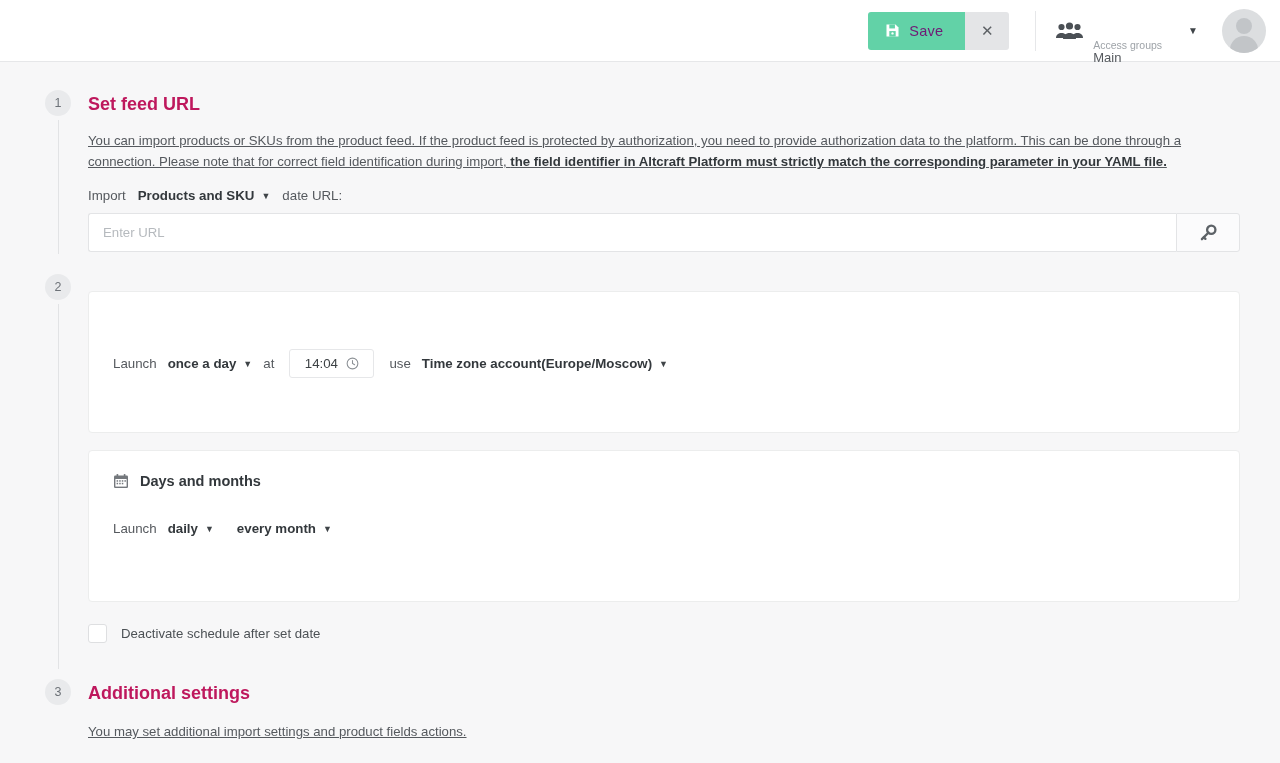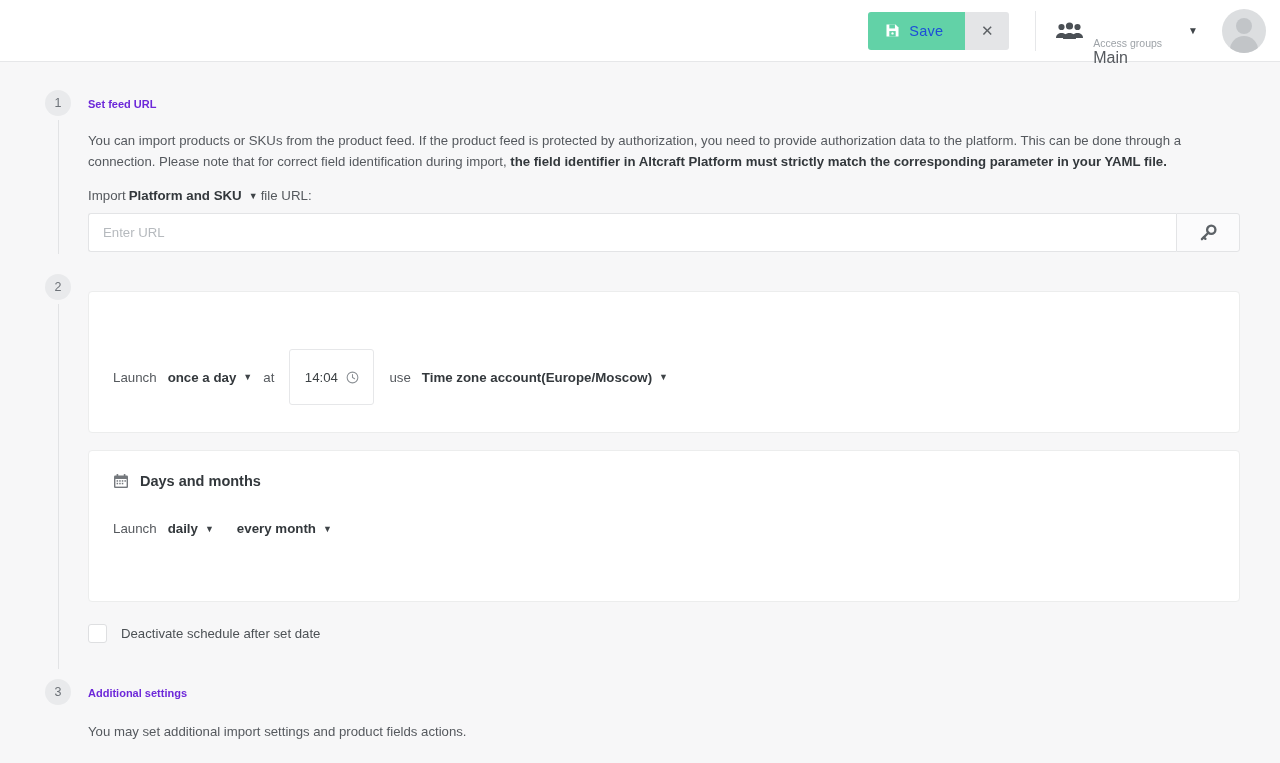--- a/index.html
+++ b/index.html
@@ -59,21 +59,21 @@
 
   .topbar-right {
     margin-left: auto;
     display: flex;
     align-items: center;
     height: 100%;
   }
   .btn-group { display: flex; align-items: stretch; height: 38px; border-radius: 3px; overflow: hidden; }
   .save-btn {
     background: #62d2a7;
-    color: #1d4ed8;
+    color: #701a75;
     border: none;
     font-family: inherit;
     font-size: 14.5px;
     padding: 0 22px 0 17px;
     display: flex;
     align-items: center;
     gap: 9px;
     cursor: pointer;
   }
   .save-btn .lbl { font-weight: normal; letter-spacing: .2px; }
@@ -95,21 +95,21 @@
   }
   .access-group {
     display: flex;
     align-items: center;
     gap: 10px;
     cursor: pointer;
     padding-right: 6px;
   }
   .ag-text { line-height: 1.15; }
   .ag-label { font-size: 10.5px; color: #9ea3a8; display: block; margin-top: 44px; }
-  .ag-value { font-size: 16px; color: #55595e; display: block; margin-top: 0; }
+  .ag-value { font-size: 13px; color: #55595e; display: block; margin-top: 0; }
   .caret { color: #3f4448; font-size: 10px; margin-left: 16px; }
   .avatar {
     width: 44px; height: 44px;
     border-radius: 50%;
     background: #dcdee0;
     margin-left: 18px;
     overflow: hidden;
     position: relative;
     cursor: pointer;
     flex: none;
@@ -153,42 +153,43 @@
     position: absolute;
     left: 17.5px;
     top: 30px;
     bottom: -2px;
     width: 1px;
     background: #e2e3e5;
   }
   .step-body { flex: 1; min-width: 0; padding-bottom: 0; }
 
   .step-title {
-    font-size: 11px;
+    font-size: 18px;
     font-weight: bold;
-    color: #6d28d9;
+    color: #be185d;
     margin: 4px 0 0 0;
     line-height: 20px;
   }
   .step-desc {
     font-size: 13.2px;
     color: #55595e;
     line-height: 21px;
     margin: 16px 0 0 0;
     max-width: 1150px;
+    text-decoration: underline;
   }
   .step-desc b { color: #33383c; font-weight: bold; }
 
   .inline-row {
     display: flex;
     align-items: center;
     font-size: 13.3px;
     color: #55595e;
     margin-top: 16px;
-    gap: 3px;
+    gap: 12px;
     flex-wrap: wrap;
   }
   .dropdown-inline {
     font-weight: bold;
     color: #33383c;
     cursor: pointer;
     display: inline-flex;
     align-items: center;
     gap: 7px;
   }
@@ -238,21 +239,21 @@
   .card-row {
     display: flex;
     align-items: center;
     gap: 11px;
     font-size: 13.3px;
     color: #55595e;
     margin-top: 35px;
   }
   .time-box {
     width: 85px;
-    height: 56px;
+    height: 29px;
     border: 1px solid #e6e7e9;
     border-radius: 3px;
     background: #ffffff;
     display: flex;
     align-items: center;
     justify-content: center;
     gap: 8px;
     font-size: 13.3px;
     color: #3d4245;
     cursor: pointer;
@@ -339,24 +340,24 @@
       <span class="badge">1</span>
       <span class="rail"></span>
     </div>
     <div class="step-body">
       <div class="step-title">Set feed URL</div>
       <p class="step-desc"><span>You can import products or SKUs from the product feed. If the product feed is protected by authorization, you need to provide authorization data to the platform. This can be done through a connection. Please note that for correct field identification during import, </span><b>the field identifier in Altcraft Platform must strictly match the corresponding parameter in your YAML file.</b></p>
 
       <div class="inline-row">
         <span>Import</span>
         <span class="dropdown-inline">
-          <span>Platform and SKU</span>
+          <span>Products and SKU</span>
           <span class="arr">▼</span>
         </span>
-        <span>file URL:</span>
+        <span>date URL:</span>
       </div>
 
       <div class="url-row">
         <input class="url-input" type="text" placeholder="Enter URL" style="">
         <button class="key-btn">
           <span>
             <svg width="17" height="17" viewBox="0 0 16 16">
               <circle cx="10.6" cy="5.4" r="3.9" fill="none" stroke="#5d6267" stroke-width="2.2"></circle>
               <path d="M8.1 8l-6.3 6.3" stroke="#5d6267" stroke-width="2.2" stroke-linecap="round"></path>
               <path d="M3.6 12.5l1.5 1.5" stroke="#5d6267" stroke-width="2.2" stroke-linecap="round"></path>

